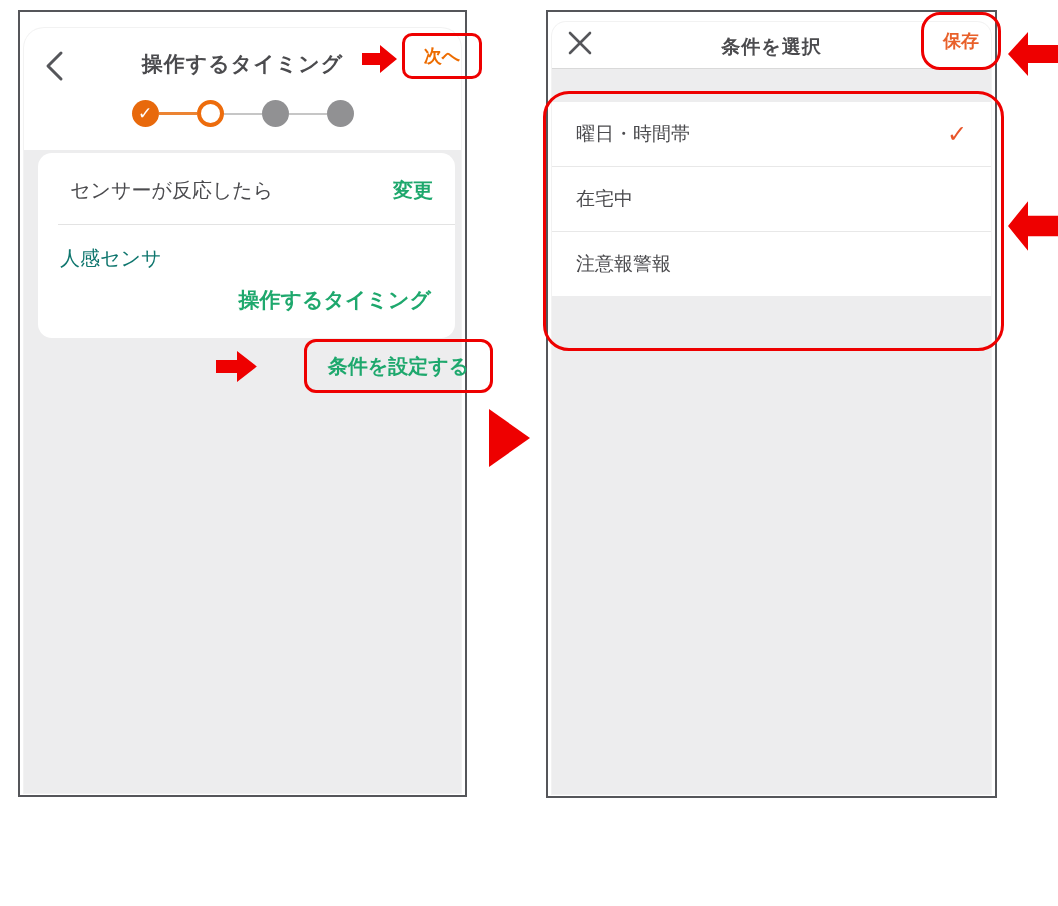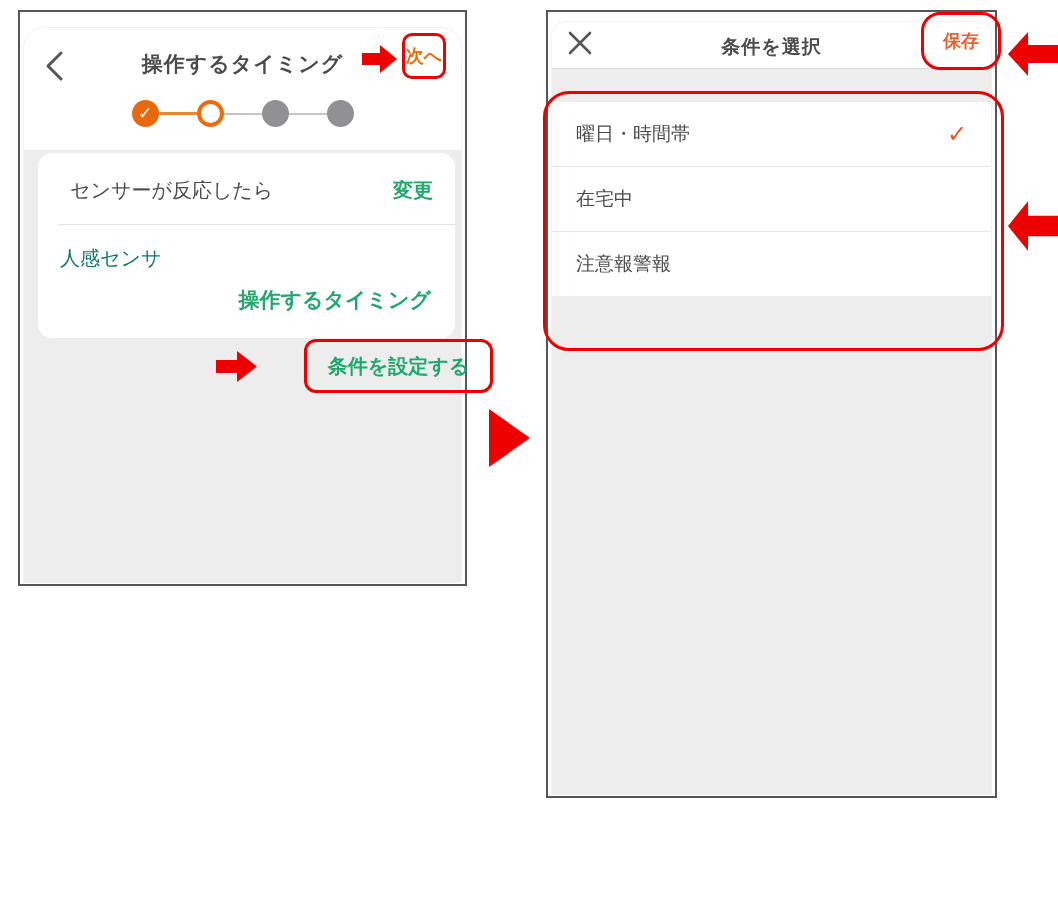--- a/index.html
+++ b/index.html
@@ -1,21 +1,21 @@
 <!DOCTYPE html>
 <html><head>
 <meta charset="utf-8">
 <style>
   html,body{margin:0;padding:0;}
   body{font-family:"Liberation Sans","DejaVu Sans",sans-serif;}
   .canvas{position:relative;width:1058px;height:906px;background:#ffffff;overflow:hidden;}
 
   
   .phone{position:absolute;background:#ffffff;border:2px solid #55565a;box-sizing:border-box;}
-  #phoneL{left:18px;top:10px;width:449px;height:576px;}
+  #phoneL{left:18px;top:10px;width:449px;height:787px;}
   #phoneR{left:546px;top:10px;width:451px;height:788px;}
   .screen{position:absolute;left:4px;right:4px;bottom:2px;background:#ededee;overflow:hidden;
           box-shadow:0 0 0 1px rgba(0,0,0,0.05);}
   #phoneL .screen{top:16px;border-radius:20px 20px 0 0;}
   #phoneR .screen{top:10px;border-radius:14px 14px 0 0;}
 
   
   .l-header{position:relative;height:122px;background:#ffffff;}
   .back-btn{position:absolute;left:18px;top:22px;width:26px;height:32px;cursor:pointer;}
   .l-title{position:absolute;left:0;right:0;top:22px;text-align:center;font-size:21px;
@@ -45,21 +45,21 @@
   .r-title{position:absolute;left:0;right:0;top:12px;text-align:center;font-size:19px;
            font-weight:700;color:#4b4b4e;letter-spacing:1px;}
   .r-list{margin-top:33px;}
   .list-row{height:64px;background:#ffffff;display:flex;align-items:center;justify-content:space-between;
             padding:0 24px;font-size:19px;color:#4b4b4e;border-bottom:1px solid #e8e8e8;cursor:pointer;}
   .list-row:last-child{border-bottom:none;}
   .check{color:#e8552a;font-size:24px;font-weight:700;line-height:1;}
 
   
   .annot-box{position:absolute;border:3px solid #ee0000;box-sizing:border-box;background:transparent;}
-  #nextBox{left:402px;top:33px;width:44px;height:46px;border-radius:10px;
+  #nextBox{left:402px;top:33px;width:80px;height:46px;border-radius:10px;
            display:flex;align-items:center;justify-content:center;}
   #nextBox span{font-size:18px;font-weight:600;color:#ed6c00;cursor:pointer;}
   #setCondBox{left:273px;top:339px;width:189px;height:54px;border-radius:12px;
               display:flex;align-items:center;justify-content:center;margin-left:31px;}
   #setCondBox span{font-size:20px;font-weight:700;color:#1ea86d;cursor:pointer;}
   #saveBox{left:921px;top:12px;width:80px;height:58px;border-radius:19px;
            display:flex;align-items:center;justify-content:center;}
   #saveBox span{font-size:18px;font-weight:600;color:#e8602a;cursor:pointer;}
   #listBox{left:543px;top:91px;width:461px;height:260px;border-radius:26px;pointer-events:none;}
 

